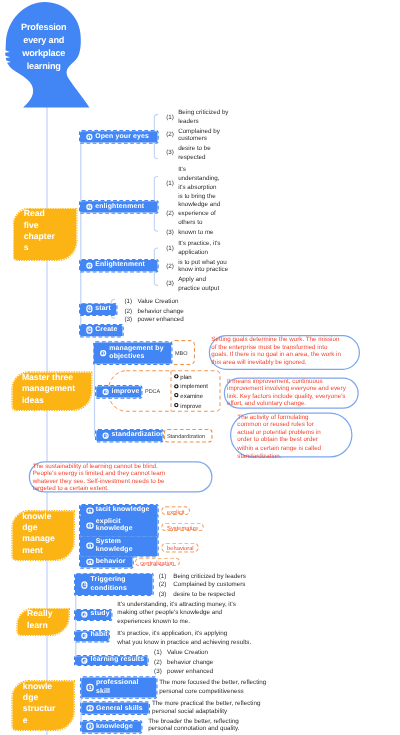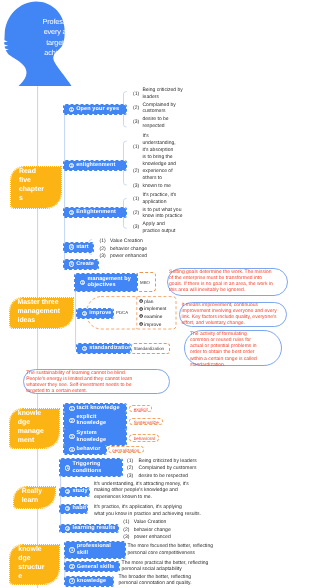--- a/index.html
+++ b/index.html
@@ -2,21 +2,21 @@
 <html><head>
 <meta charset="utf-8">
 <style>
   html,body{margin:0;padding:0;}
   body{width:310px;height:588px;background:#fff;font-family:"Liberation Sans",sans-serif;overflow:hidden;position:relative;-webkit-font-smoothing:antialiased;text-rendering:geometricPrecision;}
   #root{position:absolute;left:0;top:0;width:310px;height:588px;}
   svg#links{position:absolute;left:0;top:0;width:310px;height:588px;pointer-events:none;overflow:visible;}
 
   .head{position:absolute;left:0px;top:0px;width:74px;height:90px;}
   .head-label{position:absolute;left:13px;top:17px;width:44px;color:#fff;font-size:7.3px;line-height:10.4px;
-              font-weight:400;text-align:center;letter-spacing:-0.15px;margin-left:24px;}
+              font-weight:700;text-align:center;letter-spacing:-0.15px;}
 
   .leaf{position:absolute;background:#fcb415;color:#fff;font-weight:700;font-size:6.9px;line-height:9.15px;
         border-radius:13px 0 15px 3px;padding:0;box-sizing:border-box;
         outline:1px dotted #fcb415;outline-offset:0px;}
 
   .pill{position:absolute;background:#4285f4;color:#fff;font-weight:700;font-size:5.5px;line-height:6.6px;letter-spacing:0.12px;
         border-radius:1.5px;box-sizing:border-box;display:flex;align-items:center;white-space:nowrap;
         padding-left:4.8px;outline:1px dashed #4285f4;outline-offset:-0.5px;}
   .pill .num{position:relative;width:5.4px;height:5.4px;margin-right:2.0px;flex:none;letter-spacing:0;}
   .pill .num .ring{position:absolute;left:0;top:0;width:5.4px;height:5.4px;border:0.65px solid #fff;border-radius:50%;box-sizing:border-box;}
@@ -72,21 +72,21 @@
     C59 69 64.5 76 69 82.2
     L71.5 86 L18.5 86
     C21 83.5 24.8 80 26 75.8
     C27.2 72 26.2 68.4 23.6 65.4
     C21 62.4 16.6 59.6 12.2 57
     C9.8 55.5 7.8 54 6.9 52
     L5.6 50.2 L8.8 49.6 L5.1 48.4 L4.6 46.4 L8.2 45.8 L4.4 44.6 L4.1 42.2 L7.8 41.6 L4.4 40.2
     L4.7 34
     C5.4 15.5 20 1.5 36 1.5 Z"></path>
  </svg>
- <div class="head-label"><span>Profession</span><br><span>every and</span><br><span>targeted</span><br><span>achieving</span></div>
+ <div class="head-label"><span>Profession</span><br><span>every and</span><br><span>workplace</span><br><span>learning</span></div>
 </div>
 
 <div class="leaf" style="left:11px;top:167px;width:50px;height:41px;padding-left:8px;">
 <span>Read</span><br>
 <span>five</span><br>
 <span>chapter</span><br>
 <span>s</span>
 </div>
 <div class="pill" style="left:64px;top:105px;height:9px;width:61.5px;">
  <span class="num">

